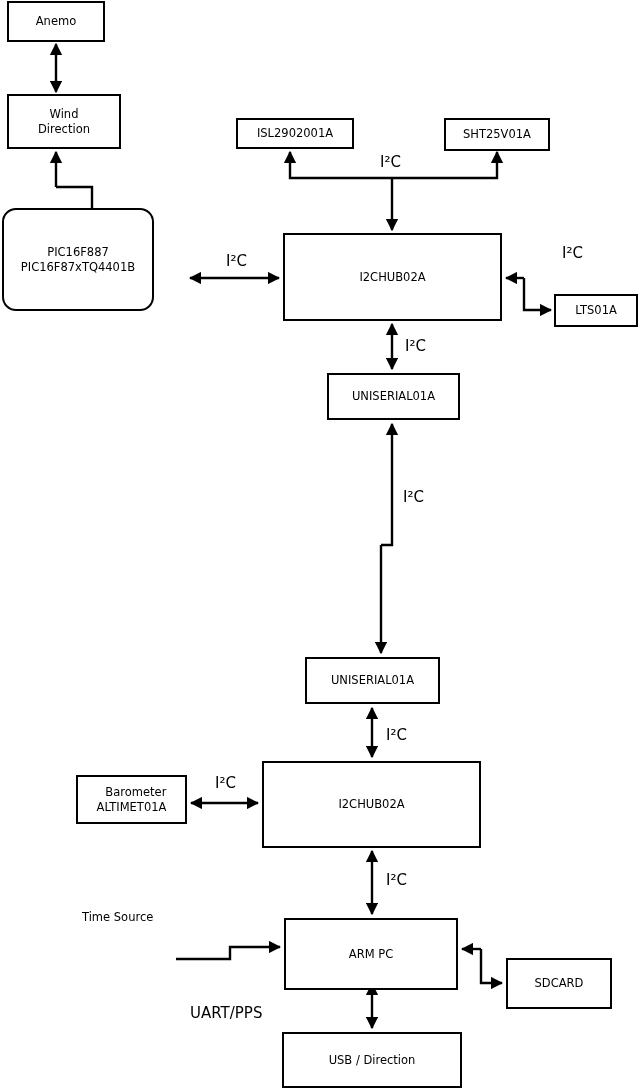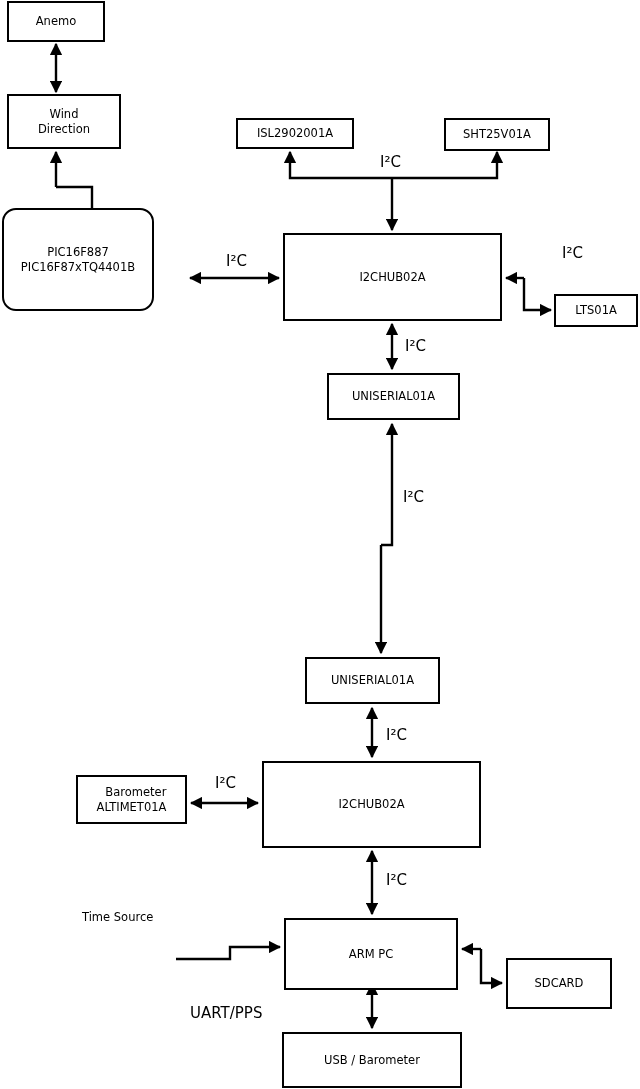--- a/index.html
+++ b/index.html
@@ -155,21 +155,21 @@
 
   <div class="node" style="left:284px; top:918px; width:174px; height:72px;">
     <span>ARM PC</span>
   </div>
 
   <div class="node" style="left:506px; top:958px; width:106px; height:51px;">
     <span>SDCARD</span>
   </div>
 
   <div class="node" style="left:282px; top:1032px; width:180px; height:56px;">
-    <span>USB / Barometer</span>
+    <span>USB / Direction</span>
   </div>
 
   <div class="edge-label" style="left:380px; top:153px;">I²C</div>
 
   <div class="edge-label" style="left:226px; top:252px;">I²C</div>
 
   <div class="edge-label" style="left:562px; top:244px;">I²C</div>
 
   <div class="edge-label" style="left:405px; top:337px;">I²C</div>
 

